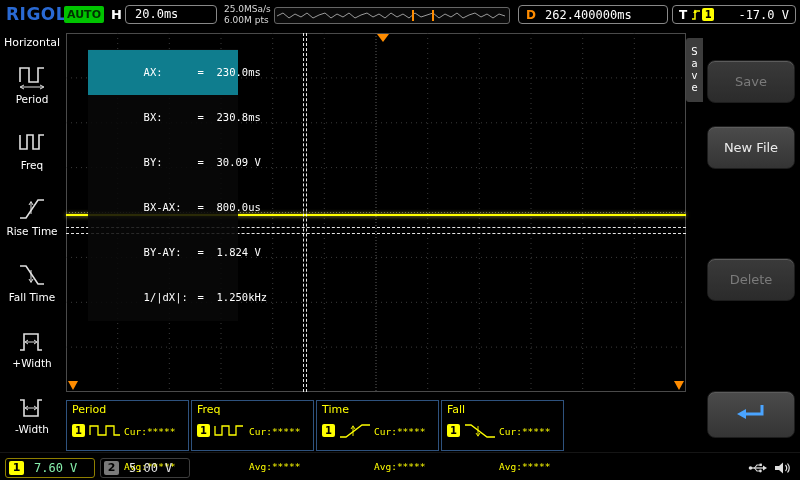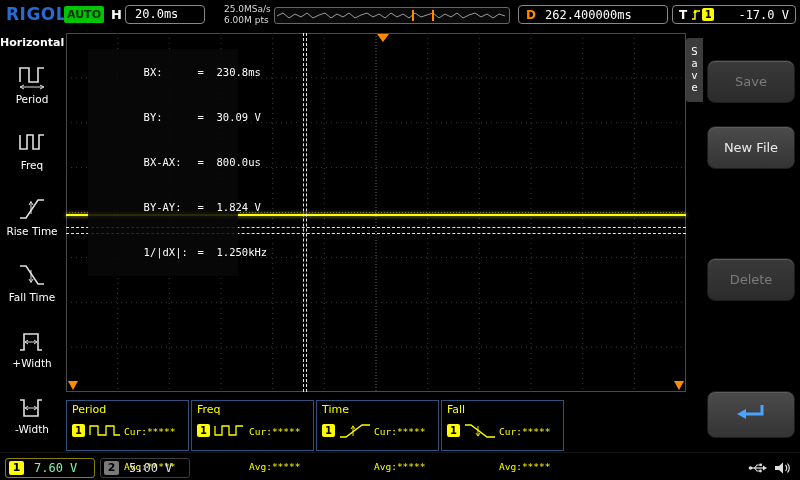--- a/index.html
+++ b/index.html
@@ -7,40 +7,40 @@
          font-family:"DejaVu Sans",sans-serif;}
   #scope *{box-sizing:border-box;}
 
   
   .topbar{position:absolute;left:0;top:0;width:800px;height:30px;background:#000;}
   .topbar>*{position:absolute;}
   .logo{left:6px;top:4px;font-weight:800;font-size:17px;color:#2a6ad4;letter-spacing:.5px;}
   .auto{left:64px;top:6px;width:40px;height:17px;background:#00c400;color:#003000;
         font-size:11px;font-weight:bold;line-height:17px;text-align:center;border-radius:2px;}
   .hlab{left:111px;top:7px;color:#fff;font-weight:bold;font-size:13px;}
-  .tbox{left:125px;top:5px;width:80px;height:19px;border:1px solid #888;border-radius:4px;
+  .tbox{left:125px;top:5px;width:92px;height:19px;border:1px solid #888;border-radius:4px;
         color:#fff;font:12px/17px "DejaVu Sans Mono",monospace;padding-left:9px;}
   .srate{left:224px;top:4px;color:#d8d8d8;font-size:9px;line-height:11px;}
   .preview{left:274px;top:7px;width:236px;height:17px;background:#0a0a0a;border:1px solid #666;
            border-radius:3px;}
   .dbox{left:518px;top:5px;width:150px;height:19px;border:1px solid #888;border-radius:4px;
         display:flex;align-items:center;}
   .dlab{color:#ff8c00;font-weight:bold;font-size:12px;margin-left:7px;}
   .dval{color:#fff;font:12px "DejaVu Sans Mono",monospace;margin-left:9px;}
   .tribox{left:672px;top:5px;width:124px;height:19px;border:1px solid #888;border-radius:4px;
           display:flex;align-items:center;}
   .trlab{color:#fff;font-weight:bold;font-size:12px;margin-left:6px;}
   .trslope{margin-left:4px;display:inline-flex;}
   .trsrc{background:#ffff00;color:#000;font-weight:bold;font-size:10px;line-height:13px;
          width:12px;height:13px;text-align:center;border-radius:2px;margin-left:1px;}
   .trlvl{color:#fff;font:12px "DejaVu Sans Mono",monospace;margin-left:auto;margin-right:6px;}
 
   
   .sidebar{position:absolute;left:0;top:30px;width:64px;height:450px;}
-  .sb-title{position:absolute;top:6px;left:0;width:64px;text-align:center;color:#fff;font-size:11px;font-weight:bold;}
+  .sb-title{position:absolute;top:6px;left:0;width:64px;text-align:center;color:#fff;font-size:11px;}
   .sb-item{position:absolute;left:0;width:64px;height:62px;text-align:center;cursor:pointer;}
   .sb-icon{display:block;margin:0 auto;width:30px;height:30px;}
   .sb-label{color:#fff;font-size:10.5px;line-height:12px;margin-top:1px;}
 
   
   .grat{position:absolute;left:66px;top:33px;width:620px;height:359px;background:#000;}
   .grat>*{position:absolute;}
   .trace{left:0;top:181px;width:620px;height:2px;background:#ffff00;
          box-shadow:0 0 4px rgba(255,255,80,.8);}
   .hcur{left:0;width:620px;height:0;border-top:1px dashed rgba(255,255,255,.9);}
@@ -228,20 +228,23 @@
     <div class="trace"></div>
     <div class="hcur a"></div>
     <div class="hcur b"></div>
     <div class="vcur a"></div>
     <div class="vcur b"></div>
     <div class="trigpos"></div>
     <div class="corner l"></div>
     <div class="corner r"></div>
 
     <div class="curpanel">
+      <div class="cur-row hl">
+        <span class="cur-name">AX:</span><span class="cur-val">=  230.0ms</span>
+      </div>
       <div class="cur-row">
         <span class="cur-name">BX:</span><span class="cur-val">=  230.8ms</span>
       </div>
       <div class="cur-row">
         <span class="cur-name">BY:</span><span class="cur-val">=  30.09 V</span>
       </div>
       <div class="cur-row">
         <span class="cur-name">BX-AX:</span><span class="cur-val">=  800.0us</span>
       </div>
       <div class="cur-row">

